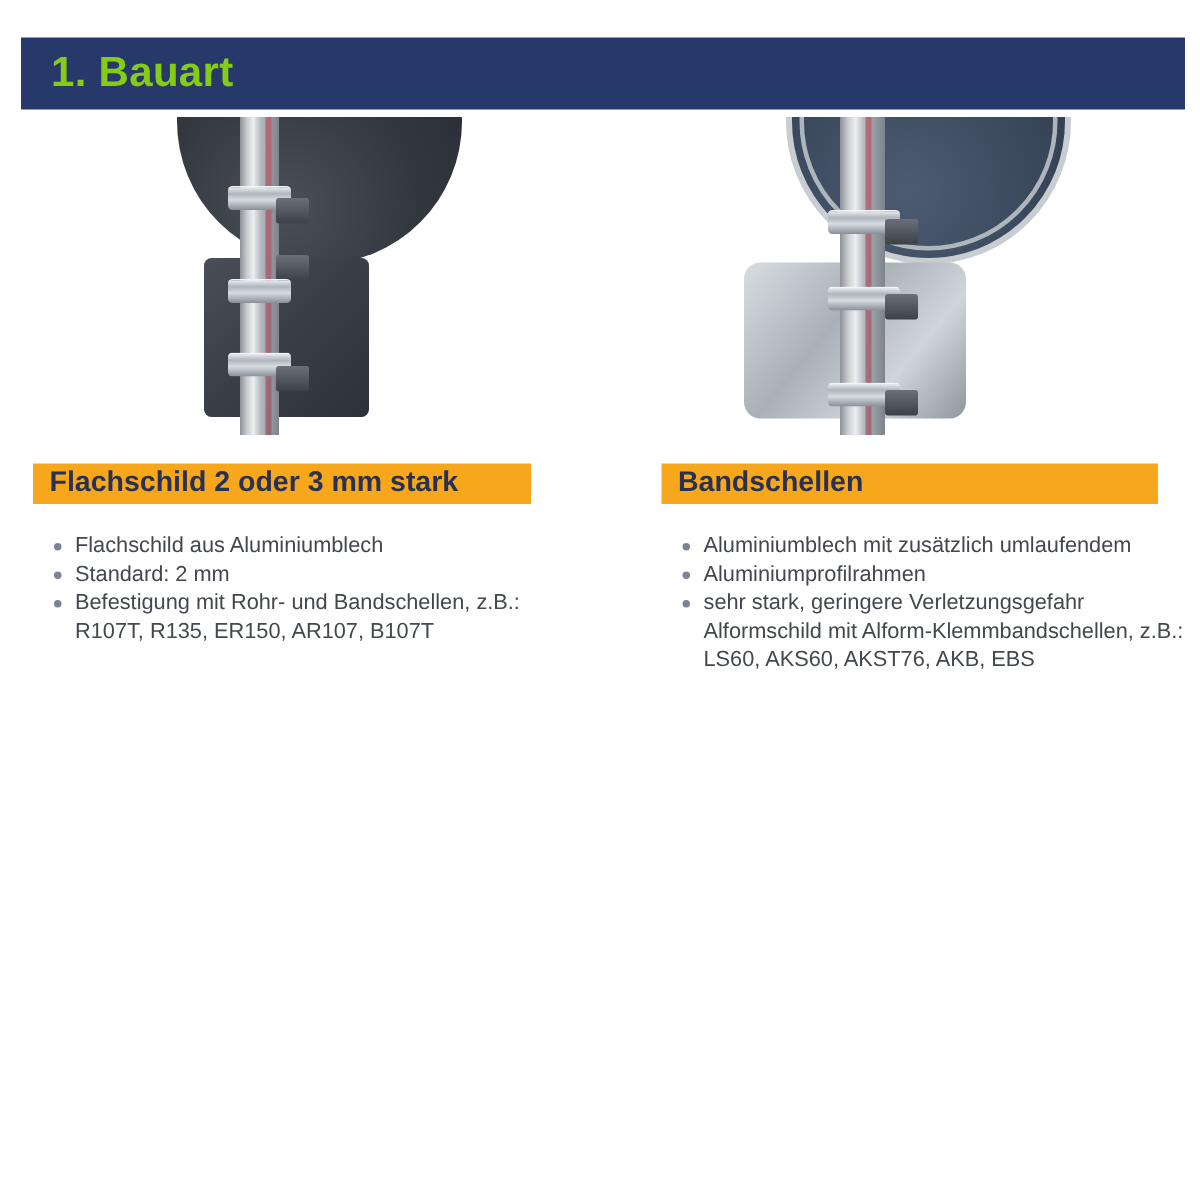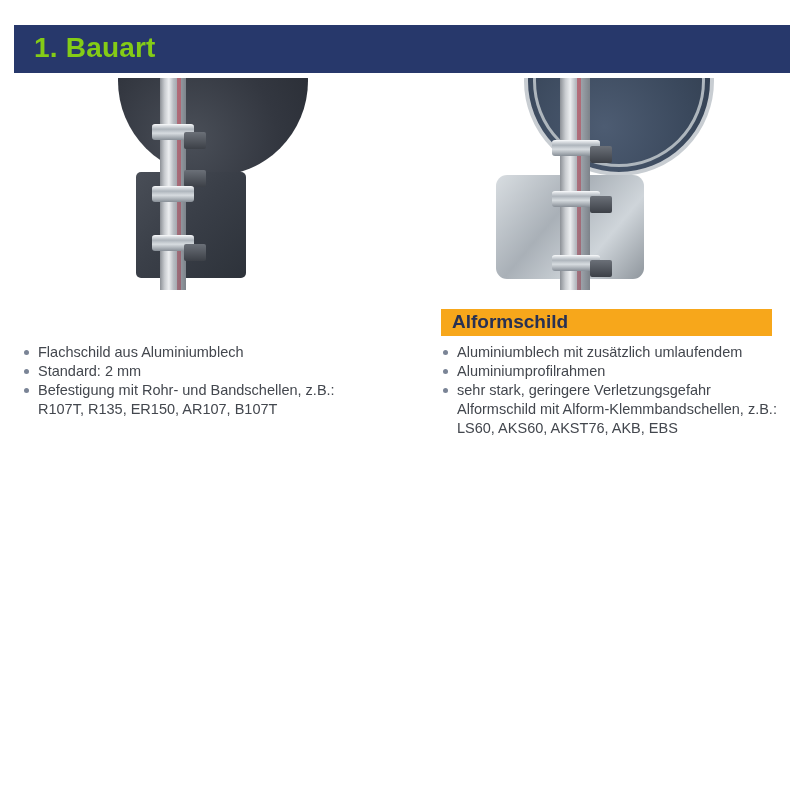--- a/index.html
+++ b/index.html
@@ -190,21 +190,21 @@
     white-space: nowrap;
   }
 
   
   .bullet-list {
     position: absolute;
     top: 265px;
     left: 22px;
     width: 372px;
     list-style: none;
-    margin: 0;
+    margin: 12px;
     padding: 0;
   }
   .bullet-item {
     position: relative;
     padding-left: 16px;
     font-size: 14.5px;
     line-height: 19px;
     color: #43474e;
     margin-bottom: 0;
   }
@@ -245,20 +245,23 @@
         </div>
         <div class="clamp" style="left:152px; top:46px; width:42px;"></div>
         <div class="clamp-tab" style="left:184px; top:54px;"></div>
         <div class="clamp-tab" style="left:184px; top:92px;"></div>
         <div class="clamp" style="left:152px; top:108px; width:42px;"></div>
         <div class="clamp" style="left:152px; top:157px; width:42px;"></div>
         <div class="clamp-tab" style="left:184px; top:166px;"></div>
       </div>
     </div>
 
+    <div class="title-bar left">
+      <div class="title-bar-text">Flachschild 2 oder 3 mm stark</div>
+    </div>
 
     <ul class="bullet-list">
       <li class="bullet-item">
         <span>Flachschild aus Aluminiumblech</span>
       </li>
       <li class="bullet-item">
         <span>Standard: 2 mm</span>
       </li>
       <li class="bullet-item">
         <span>Befestigung mit Rohr- und Bandschellen, z.B.:</span>
@@ -281,21 +284,21 @@
         <div class="clamp" style="left:144px; top:62px; width:48px;"></div>
         <div class="clamp-tab" style="left:182px; top:68px;"></div>
         <div class="clamp" style="left:144px; top:113px; width:48px;"></div>
         <div class="clamp-tab" style="left:182px; top:118px;"></div>
         <div class="clamp" style="left:144px; top:177px; width:48px;"></div>
         <div class="clamp-tab" style="left:182px; top:182px;"></div>
       </div>
     </div>
 
     <div class="title-bar right" style="left:33px;">
-      <div class="title-bar-text">Alformschild</div>
+      <div class="title-bar-text">Bandschellen</div>
     </div>
 
     <ul class="bullet-list" style="left:33px; width:360px;">
       <li class="bullet-item">
         <span>Aluminiumblech mit zusätzlich umlaufendem</span>
       </li>
       <li class="bullet-item">
         <span>Aluminiumprofilrahmen</span>
       </li>
       <li class="bullet-item">

